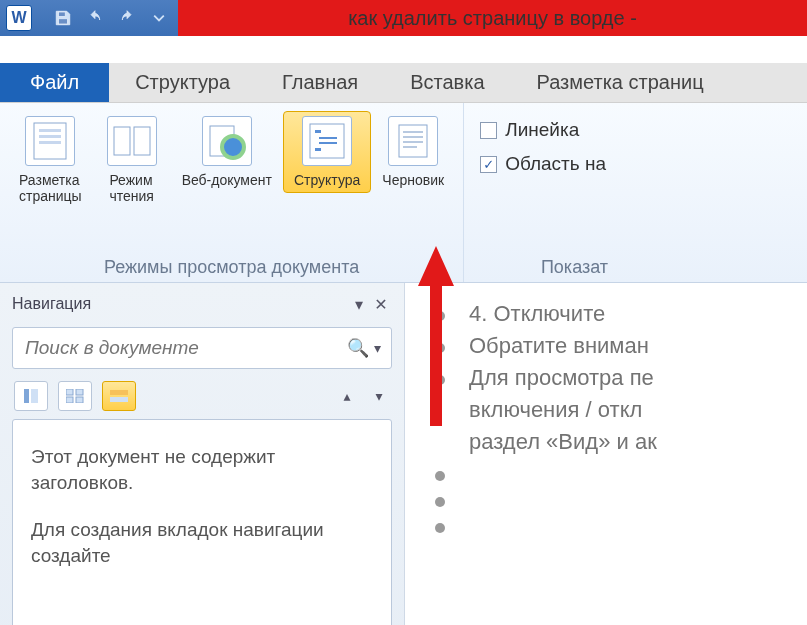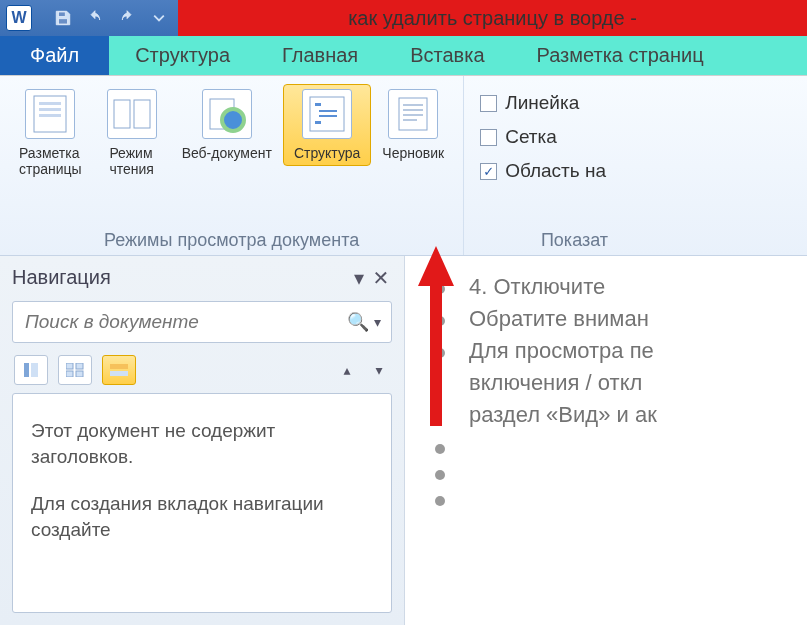--- a/index.html
+++ b/index.html
@@ -48,23 +48,24 @@
     color: #333;
     font-size: 20px;
     padding: 0 10px;
     white-space: nowrap;
     overflow: hidden;
   }
   
   .tabs {
     display: flex;
     height: 40px;
-    background: #5eead4;
+    background: #e5e5e5;
     border-bottom: 1px solid #d0d0d0;
     padding-left: 0;
+    margin-top: 27px;
   }
   .tab {
     padding: 8px 26px;
     font-size: 20px;
     color: #444;
     cursor: pointer;
     white-space: nowrap;
   }
   .tab.file {
     background: #1d63b8;
@@ -150,21 +151,21 @@
   .navpane {
     width: 405px;
     background: linear-gradient(#eef3f8,#e7eef6);
     border-right: 1px solid #cfd9e6;
     display: flex; flex-direction: column;
     padding: 4px;
   }
   .nav-head {
     display:flex; align-items:center;
     padding: 6px 8px;
-    font-size: 20px; color:#445;
+    font-size: 16px; color:#445;
   }
   .nav-head .spacer{flex:1;}
   .nav-ctrl { width:22px;height:22px;display:flex;align-items:center;justify-content:center;color:#556;cursor:pointer;}
   .nav-search {
     margin: 6px 8px 10px 8px;
     background:#fff;
     border:1px solid #bac8db;
     border-radius:3px;
     height:42px;
     display:flex;align-items:center;
@@ -311,24 +312,20 @@
   </div>
 
   <div class="group" style="border-right:none;gap:28px;">
     <div class="group-body">
       <div class="check-group">
         <div class="check-row">
           <span class="chk"></span>
           <span>Линейка</span>
         </div>
         <div class="check-row">
-          <span class="chk"></span>
-          <span>Сетка</span>
-        </div>
-        <div class="check-row">
           <span class="chk">✓</span>
           <span>Область на</span>
         </div>
       </div>
     </div>
     <div class="group-label" style="text-align:right;padding-right:6px;">Показат</div>
   </div>
 </div>
 
 <div class="body-area">

